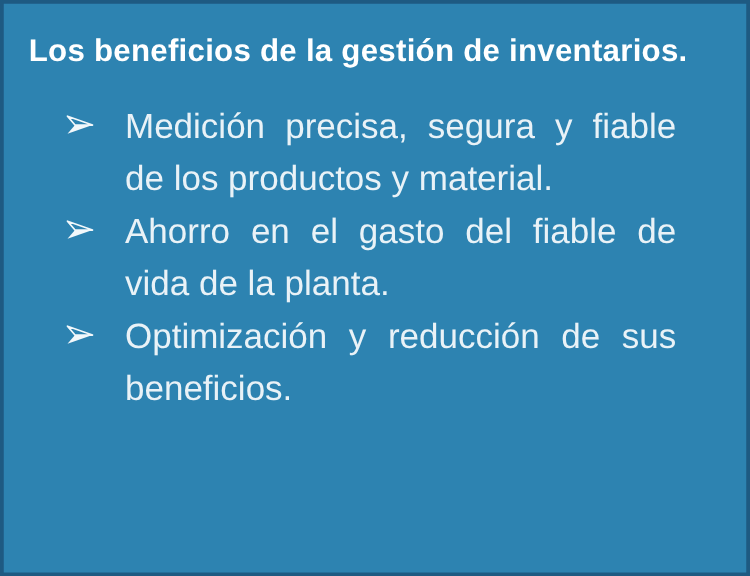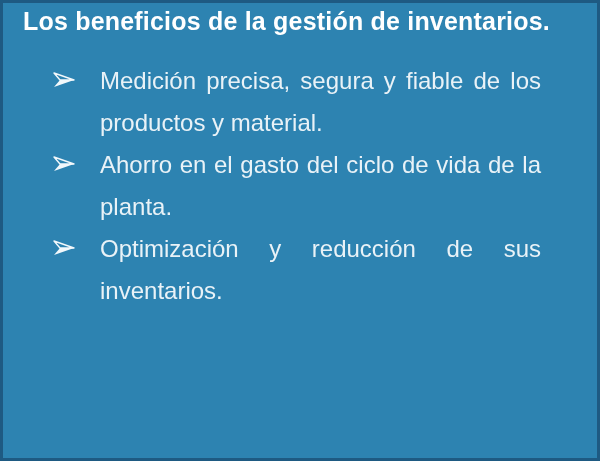--- a/index.html
+++ b/index.html
@@ -12,21 +12,21 @@
   html, body { width: 600px; height: 461px; }
   body {
     font-family: "Liberation Sans", sans-serif;
     background: #ffffff;
   }
   .panel {
     width: 600px;
     height: 461px;
     background: var(--background);
     border: 3px solid var(--border);
-    padding-top: 1px;
+    padding-top: 21px;
     overflow: hidden;
   }
   .panel-title {
     color: var(--title-text);
     font-size: 25px;
     font-weight: bold;
     line-height: 34px;
     padding: 0 20px;
     letter-spacing: 0.2px;
     margin-bottom: 22px;
@@ -44,21 +44,21 @@
     flex: 0 0 48px;
     padding-top: 11px;
   }
   .bullet-cell svg {
     display: block;
   }
   .item-text {
     width: 441px;
     flex: 0 0 441px;
     color: var(--body-text);
-    font-size: 24px;
+    font-size: 28px;
     line-height: 42px;
     text-align: justify;
     text-justify: inter-word;
     hyphens: none;
   }
 </style>
 </head>
 <body>
 
 <div class="panel">
@@ -76,28 +76,28 @@
       <span class="item-text">Medición precisa, segura y fiable de los productos y material.</span>
     </div>
 
     <div class="list-item">
       <span class="bullet-cell">
         <svg width="24" height="18" viewBox="0 0 24 18" aria-hidden="true">
           <polygon points="2,2 22,9 8,9" fill="none" stroke="#F2F8FB" stroke-width="1.4" stroke-linejoin="round"></polygon>
           <polygon points="2,16 22,9 8,9" fill="#F2F8FB"></polygon>
         </svg>
       </span>
-      <span class="item-text">Ahorro en el gasto del ciclo de vida de la planta.</span>
+      <span class="item-text">Ahorro en el gasto del fiable de vida de la planta.</span>
     </div>
 
     <div class="list-item">
       <span class="bullet-cell">
         <svg width="24" height="18" viewBox="0 0 24 18" aria-hidden="true">
           <polygon points="2,2 22,9 8,9" fill="none" stroke="#F2F8FB" stroke-width="1.4" stroke-linejoin="round"></polygon>
           <polygon points="2,16 22,9 8,9" fill="#F2F8FB"></polygon>
         </svg>
       </span>
-      <span class="item-text">Optimización y reducción de sus inventarios.</span>
+      <span class="item-text">Optimización y reducción de sus beneficios.</span>
     </div>
 
 
   </div>
 </div>
 
 </body></html>

